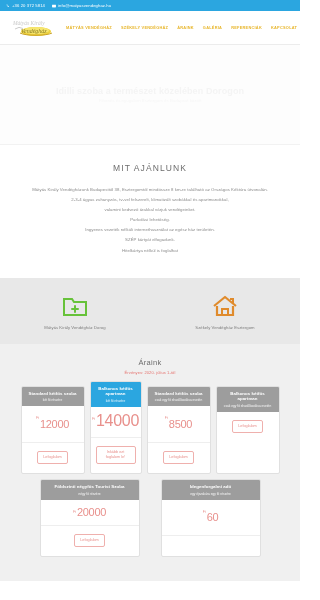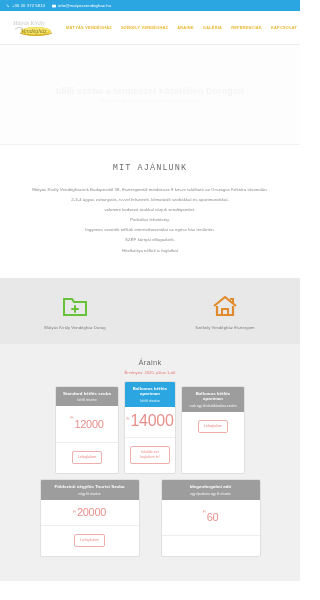--- a/index.html
+++ b/index.html
@@ -45,21 +45,21 @@
   .hero h1 {
     font-size: 9px; color: #f4f4f4; font-weight: bold;
     letter-spacing: .1px; white-space: nowrap;
   }
   .hero p { font-size: 4.4px; color: #f6f6f6; margin-top: 2px; white-space: nowrap; }
 
   
   .offer { background: #fff; padding: 18px 16px 22px; text-align: center; }
   .offer h2 {
     font-size: 8.5px; color: #6d6d6d; font-weight: normal;
-    letter-spacing: 1.1px; margin-bottom: 12px; font-family: Liberation Mono, monospace;
+    letter-spacing: 1.1px; margin-bottom: 12px;
   }
   .offer p {
     font-size: 4.3px; color: #8a8a8a; line-height: 2.35;
     letter-spacing: .05px;
   }
 
   
   .houses {
     background: #e8e8e8; padding: 16px 0 14px;
     display: flex; justify-content: space-around; align-items: flex-start;
@@ -223,20 +223,33 @@
         </div>
         <div class="cprice">
           <span class="cur">Ft</span>
           <span class="amt">14000</span>
         </div>
         <div class="cfoot">
           <button class="btn two">Inkább ezt foglalom le!</button>
         </div>
       </div>
 
+      <div class="card">
+        <div class="chead">
+          <div class="ct">Standard kétfős szoba</div>
+          <div class="cs">csak egy fő elszállásolása esetén</div>
+        </div>
+        <div class="cprice">
+          <span class="cur">Ft</span>
+          <span class="amt">8500</span>
+        </div>
+        <div class="cfoot">
+          <button class="btn">Lefoglalom</button>
+        </div>
+      </div>
 
       <div class="card">
         <div class="chead">
           <div class="ct">Balkonos kétfős apartman</div>
           <div class="cs">csak egy fő elszállásolása esetén</div>
         </div>
         <div class="cfoot">
           <button class="btn">Lefoglalom</button>
         </div>
       </div>

